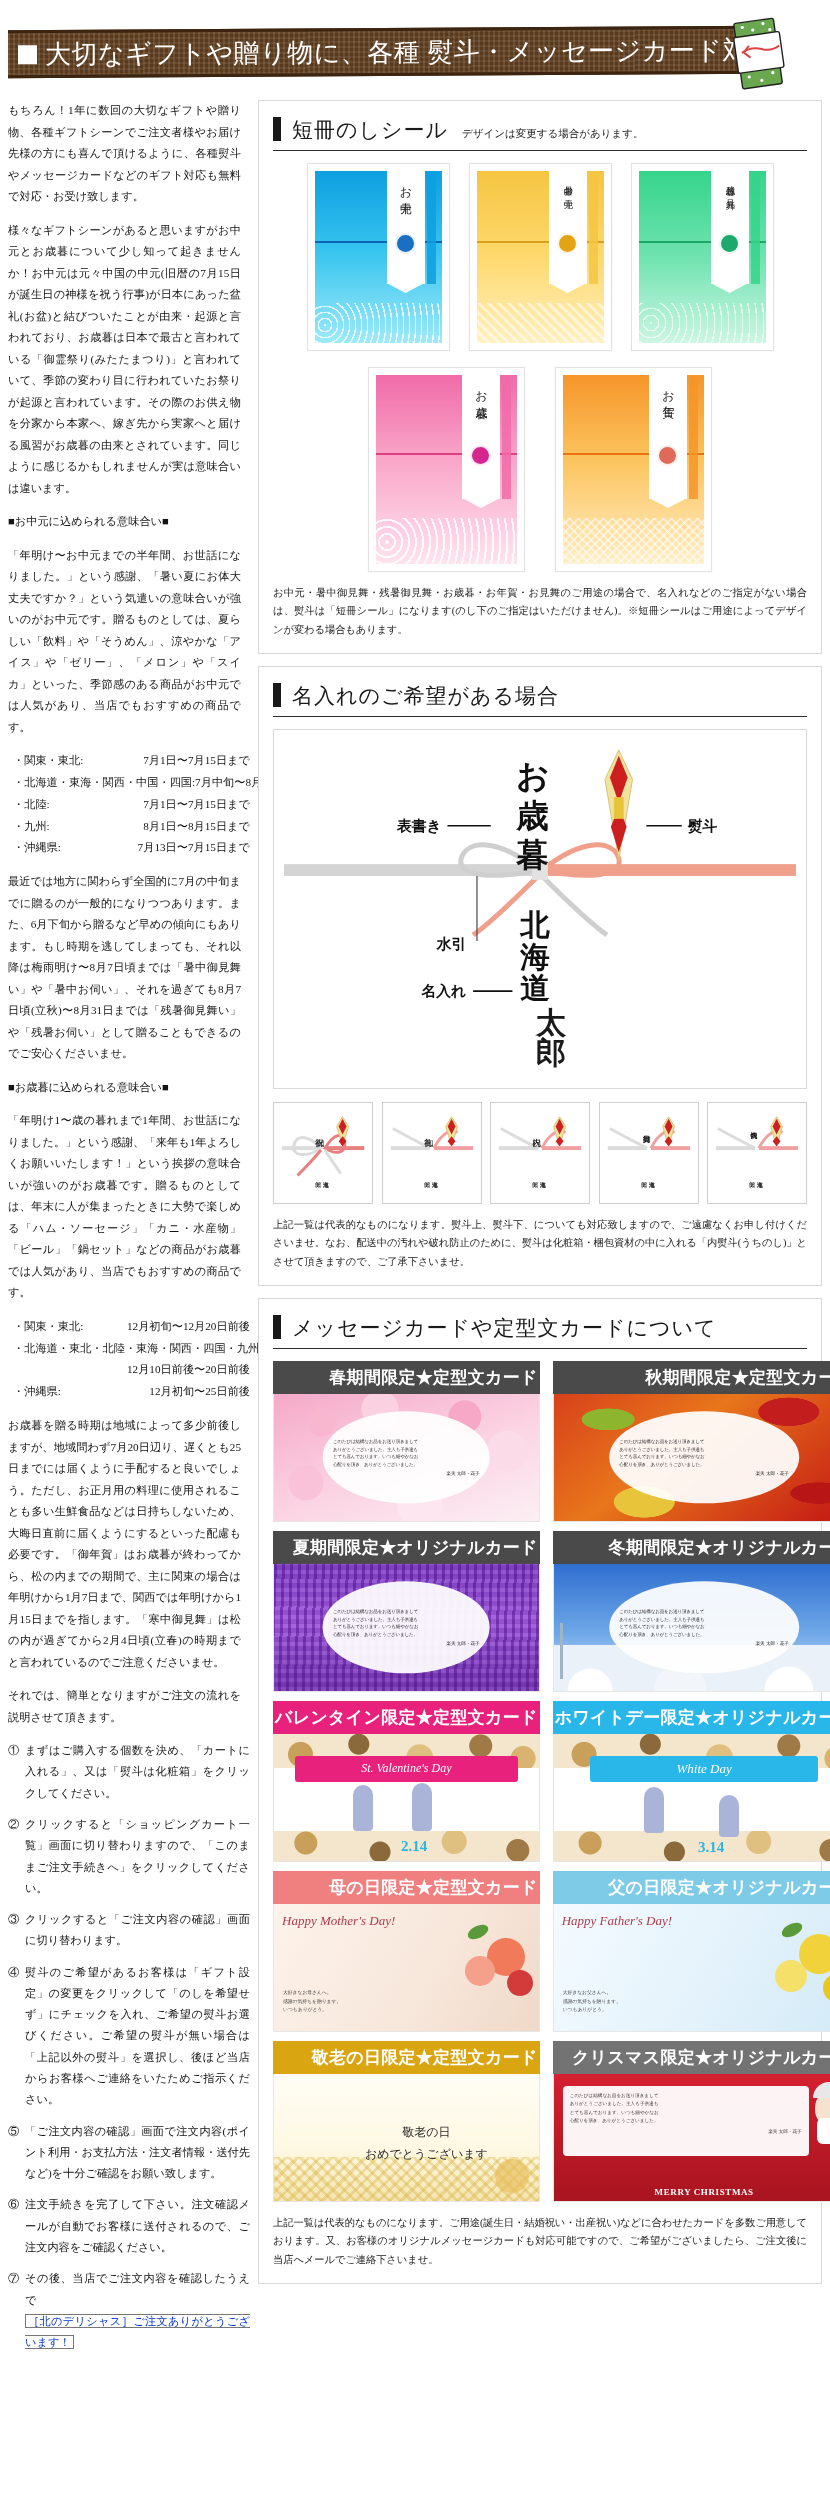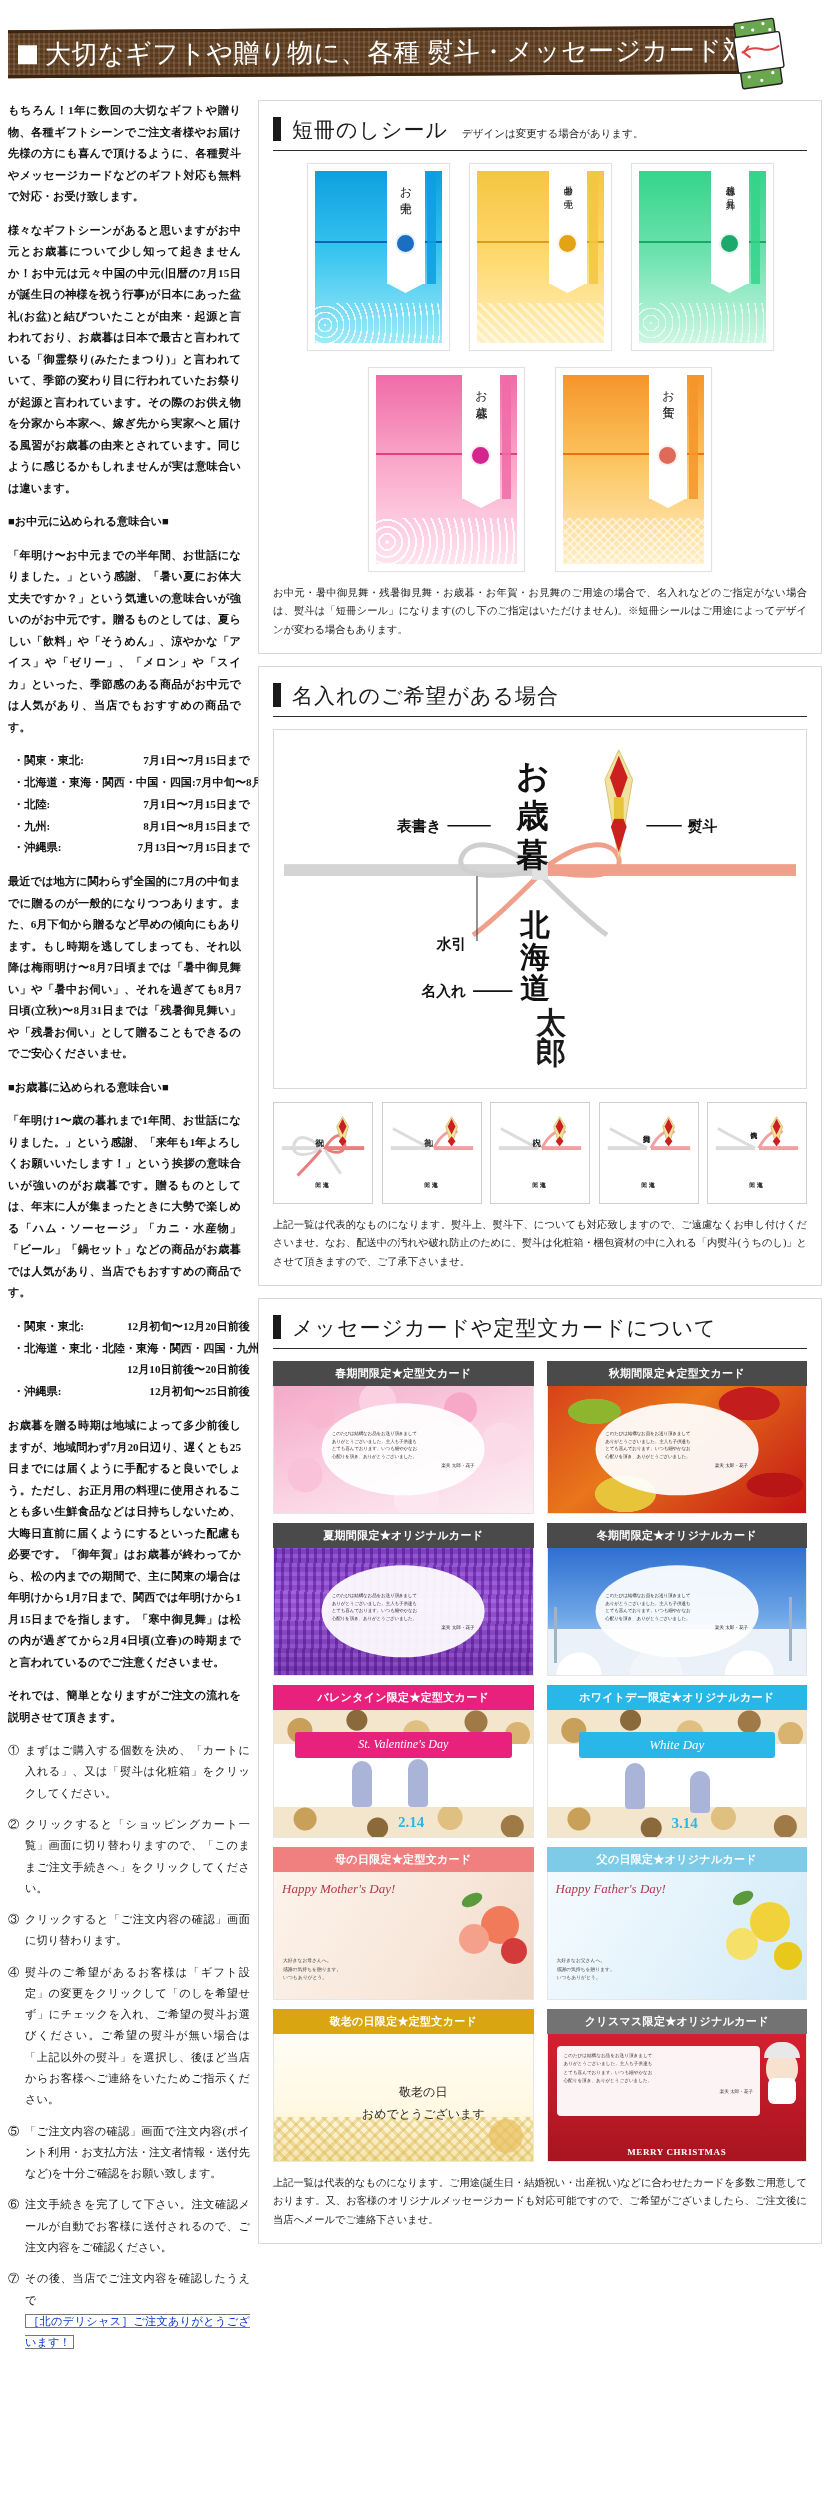--- a/index.html
+++ b/index.html
@@ -61,25 +61,25 @@
     padding-right: 8px;
     font-size: 11.2px;
     line-height: 1.92;
     text-align: justify;
     color:#141414;
   }
   .col-right {
     width: 564px;
     flex: 0 0 564px;
   }
-  .col-left p { margin: 0 9px 12px 0; font-weight: bold; }
+  .col-left p { margin: 0 9px 12px 0; }
   .sec-head { margin: 0 0 10px 0; font-size: 11.2px; }
 
   
-  .dl { margin: 2px 0 12px 0; font-weight: bold; }
+  .dl { margin: 2px 0 12px 0; }
   .dl-row { display: flex; justify-content: space-between; font-size: 11.2px; line-height: 1.95; }
   .dl-row .k { white-space: nowrap; padding-left: 5px; }
   .dl-row .v { white-space: nowrap; text-align: center; }
   .dl-row.wide { display:block; }
   .dl-row.wide .v { display:block; text-align:right; }
 
   
   .steps { margin: 0; padding: 0; list-style: none; }
   .steps > li {
     display: flex; margin-bottom: 10px; font-size: 11.2px; line-height: 1.9;
@@ -161,21 +161,21 @@
 
   .variant-row { display:flex; justify-content:space-between; gap: 8px; margin-top: 13px; }
   .variant {
     width: 100px; height: 102px; border: 1px solid #cfcfcf; background:#fff; position:relative;
   }
 
   
   .card-grid { display:grid; grid-template-columns: 1fr 1fr; gap: 9px 13px; }
   .card { }
   .card-label {
-    text-align:center; font-size: 11px; font-weight: bold; color:#fff;
+    text-align:right; font-size: 17px; font-weight: bold; color:#fff;
     padding: 5px 2px; letter-spacing: .3px;
     font-family: "Liberation Sans", sans-serif;
     white-space: nowrap; overflow:hidden;
   }
   .card-img { height: 128px; position:relative; overflow:hidden; border:1px solid #e6e6e6; border-top:none; }
   .card-oval {
     position:absolute; left:50%; top:50%; transform:translate(-50%,-50%);
     width: 63%; height: 72%; border-radius: 50%;
     background: rgba(255,255,255,.93);
     display:flex; flex-direction:column; justify-content:center; align-items:center;

